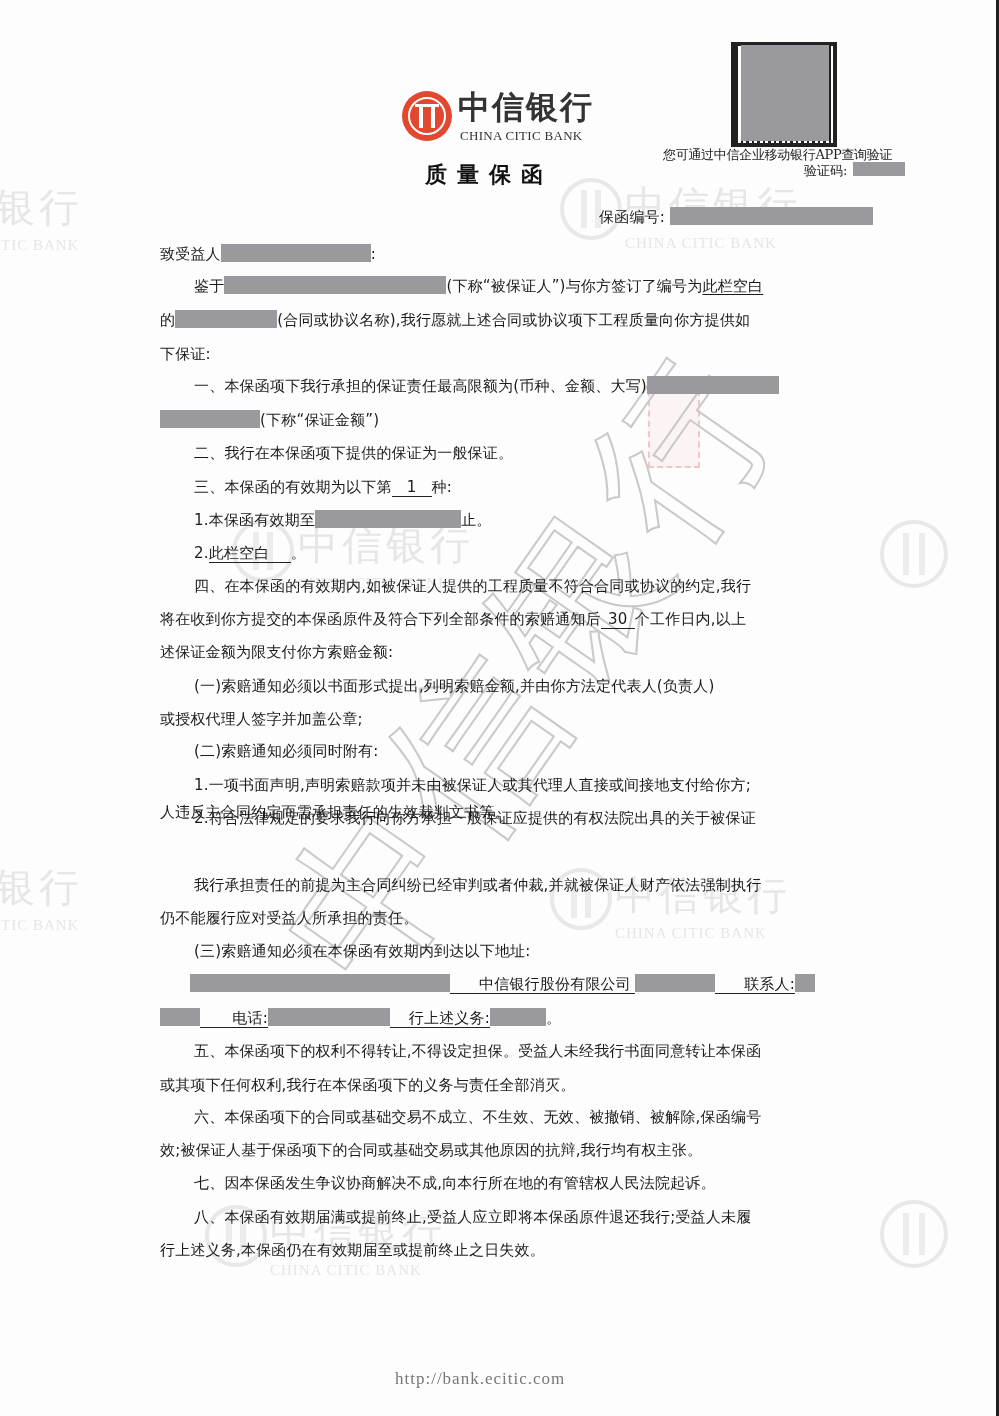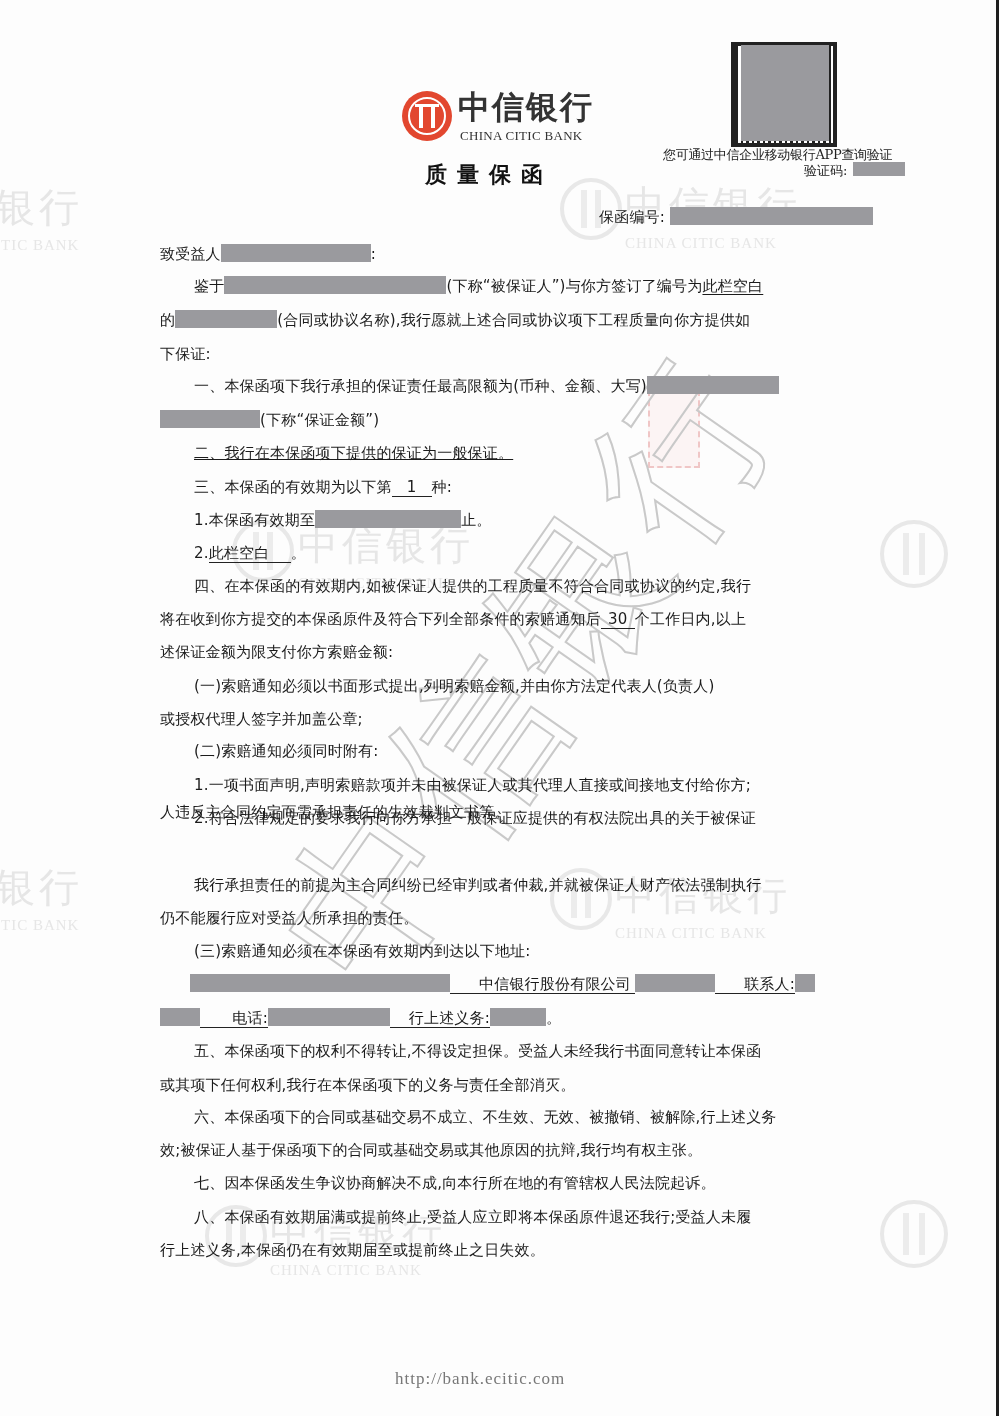--- a/index.html
+++ b/index.html
@@ -124,21 +124,21 @@
   </div>
   <div class="line" style="left:160px; top:344px;">下保证:</div>
 
   <div class="line" style="left:194px; top:376px;">
     <span>一、本保函项下我行承担的保证责任最高限额为(币种、金额、大写)</span><span class="mask" style="width:132px;"></span>
   </div>
   <div class="line" style="left:160px; top:410px;">
     <span class="mask" style="width:100px;"></span><span>(下称“保证金额”)</span>
   </div>
 
-  <div class="line" style="left:194px; top:443px;text-decoration:underline;">二、我行在本保函项下提供的保证为一般保证。</div>
+  <div class="line" style="left:194px; top:443px;">二、我行在本保函项下提供的保证为一般保证。</div>
 
   <div class="line" style="left:194px; top:477px;">
     <span>三、本保函的有效期为以下第</span><span class="fill" style="width:40px;">1</span><span>种:</span>
   </div>
   <div class="line" style="left:194px; top:510px;">
     <span>1.本保函有效期至</span><span class="mask" style="width:146px;"></span><span>止。</span>
   </div>
   <div class="line" style="left:194px; top:543px;">
     <span>2.</span><span class="fill" style="width:82px; text-align:left;">此栏空白</span><span>。</span>
   </div>
@@ -159,21 +159,21 @@
   <div class="line" style="left:194px; top:941px;">(三)索赔通知必须在本保函有效期内到达以下地址:</div>
   <div class="line" style="left:190px; top:974px;">
     <span class="mask" style="width:260px;"></span><span class="fill" style="width:185px; text-align:right; padding-right:4px;">中信银行股份有限公司</span><span class="mask" style="width:80px;"></span><span class="fill" style="width:80px; text-align:right;">联系人:</span><span class="mask" style="width:20px;"></span>
   </div>
   <div class="line" style="left:160px; top:1008px;">
     <span class="mask" style="width:40px;"></span><span class="fill" style="width:68px; text-align:right;">电话:</span><span class="mask" style="width:122px;"></span><span class="fill" style="width:100px; text-align:right;">行上述义务:</span><span class="mask" style="width:56px;"></span><span>。</span>
   </div>
 
   <div class="line" style="left:194px; top:1041px;">五、本保函项下的权利不得转让,不得设定担保。受益人未经我行书面同意转让本保函</div>
   <div class="line" style="left:160px; top:1075px;">或其项下任何权利,我行在本保函项下的义务与责任全部消灭。</div>
-  <div class="line" style="left:194px; top:1107px;">六、本保函项下的合同或基础交易不成立、不生效、无效、被撤销、被解除,行上述义务</div>
+  <div class="line" style="left:194px; top:1107px;">六、本保函项下的合同或基础交易不成立、不生效、无效、被撤销、被解除,保函编号</div>
   <div class="line" style="left:160px; top:1140px;">效;被保证人基于保函项下的合同或基础交易或其他原因的抗辩,我行均有权主张。</div>
   <div class="line" style="left:194px; top:1173px;">七、因本保函发生争议协商解决不成,向本行所在地的有管辖权人民法院起诉。</div>
   <div class="line" style="left:194px; top:1207px;">八、本保函有效期届满或提前终止,受益人应立即将本保函原件退还我行;受益人未履</div>
   <div class="line" style="left:160px; top:1240px;">行上述义务,本保函仍在有效期届至或提前终止之日失效。</div>
 
   <div class="footer-url">http://bank.ecitic.com</div>
 
   <div class="right-edge"></div>
 </div>
 

